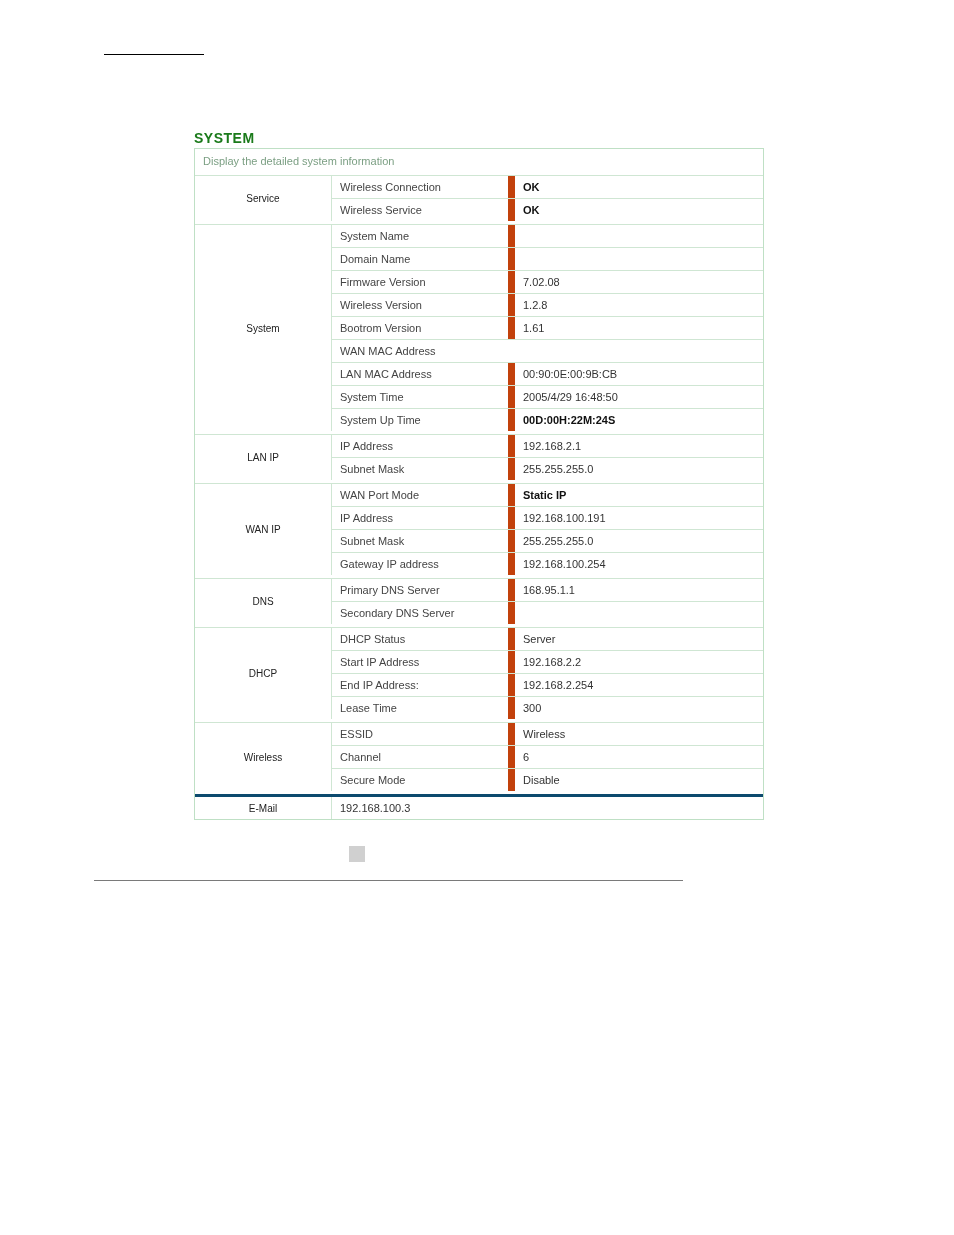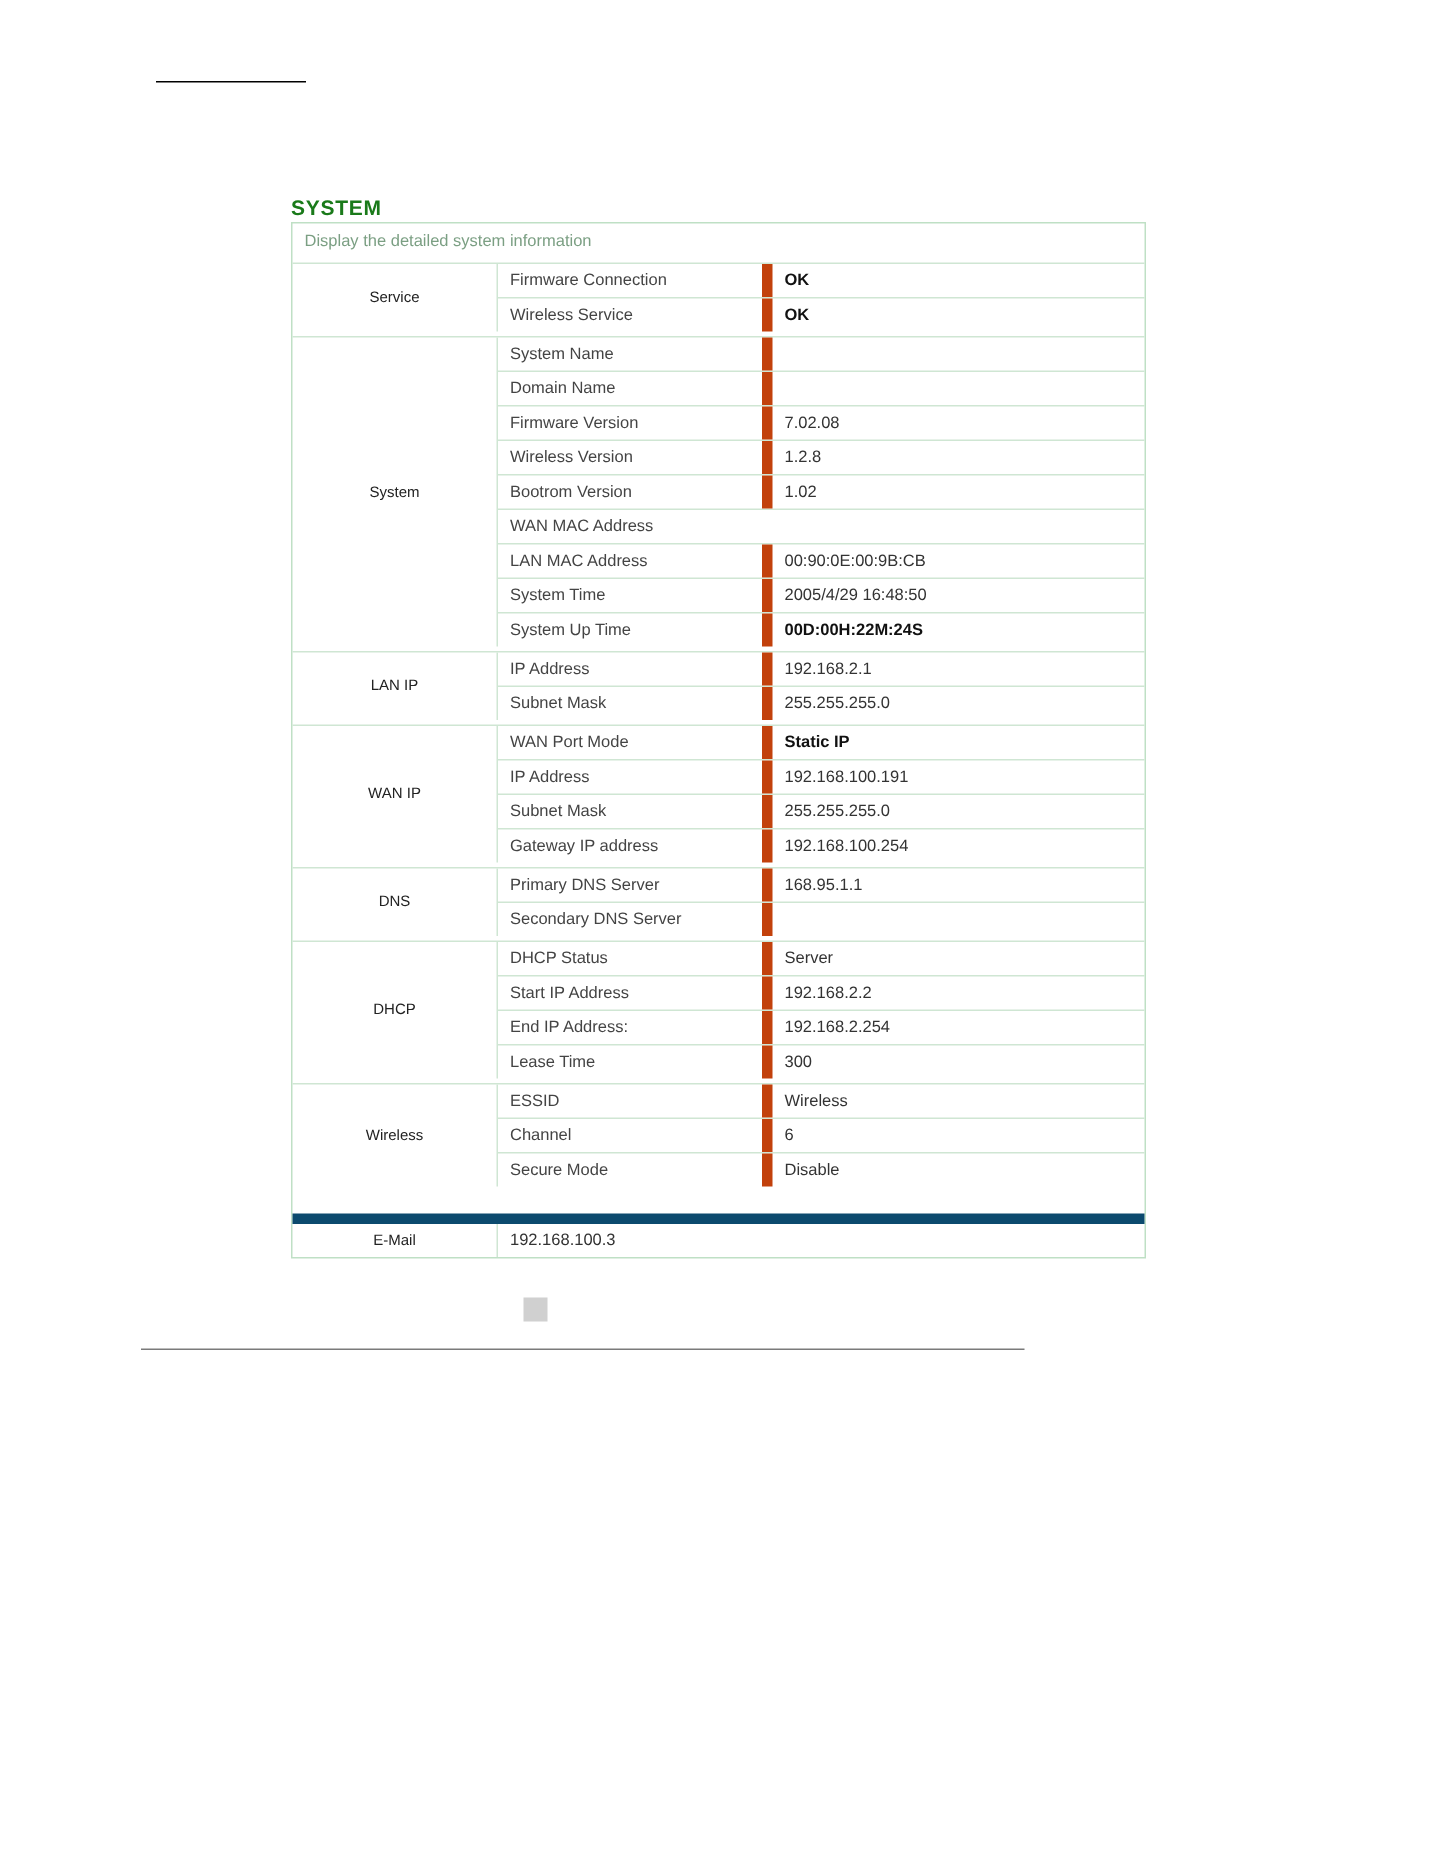--- a/index.html
+++ b/index.html
@@ -84,22 +84,22 @@
   }
   .v {
     flex: 1;
     padding: 5px 8px;
     color: #333;
     border-left: 7px solid #c2410c;
   }
   .v.bold { font-weight: bold; color: #111; }
   .email-section {
     display: flex;
-    border-top: 7px solid #0c4a6e;
-    margin-top: 18px;
+    border-top: 3px solid #0c4a6e;
+    margin-top: 3px;
   }
   .email-section .row-label { width:136px; min-width:136px; }
   .email-val {
     flex: 1;
     padding: 5px 8px;
     color: #333;
   }
   .footer-box {
     width: 16px;
     height: 16px;
@@ -123,21 +123,21 @@
 
   <div class="panel">
     <div class="panel-title">SYSTEM</div>
     <div class="outer">
       <div class="subtitle">Display the detailed system information</div>
 
       <div class="section">
         <div class="row-label">Service</div>
         <div class="row-data">
           <div class="kv">
-            <div class="k">Firmware Connection</div>
+            <div class="k">Wireless Connection</div>
             <div class="v bold">OK</div>
           </div>
           <div class="kv">
             <div class="k">Wireless Service</div>
             <div class="v bold">OK</div>
           </div>
         </div>
       </div>
 
       <div class="section">
@@ -154,21 +154,21 @@
           <div class="kv">
               <div class="k">Firmware Version</div>
               <div class="v">7.02.08</div>
             </div>
           <div class="kv">
               <div class="k">Wireless Version</div>
               <div class="v">1.2.8</div>
             </div>
           <div class="kv">
               <div class="k">Bootrom Version</div>
-              <div class="v">1.02</div>
+              <div class="v">1.61</div>
             </div>
           <div class="kv">
               <div class="k">WAN MAC Address</div>
             </div>
           <div class="kv">
               <div class="k">LAN MAC Address</div>
               <div class="v">00:90:0E:00:9B:CB</div>
             </div>
           <div class="kv">
               <div class="k">System Time</div>

